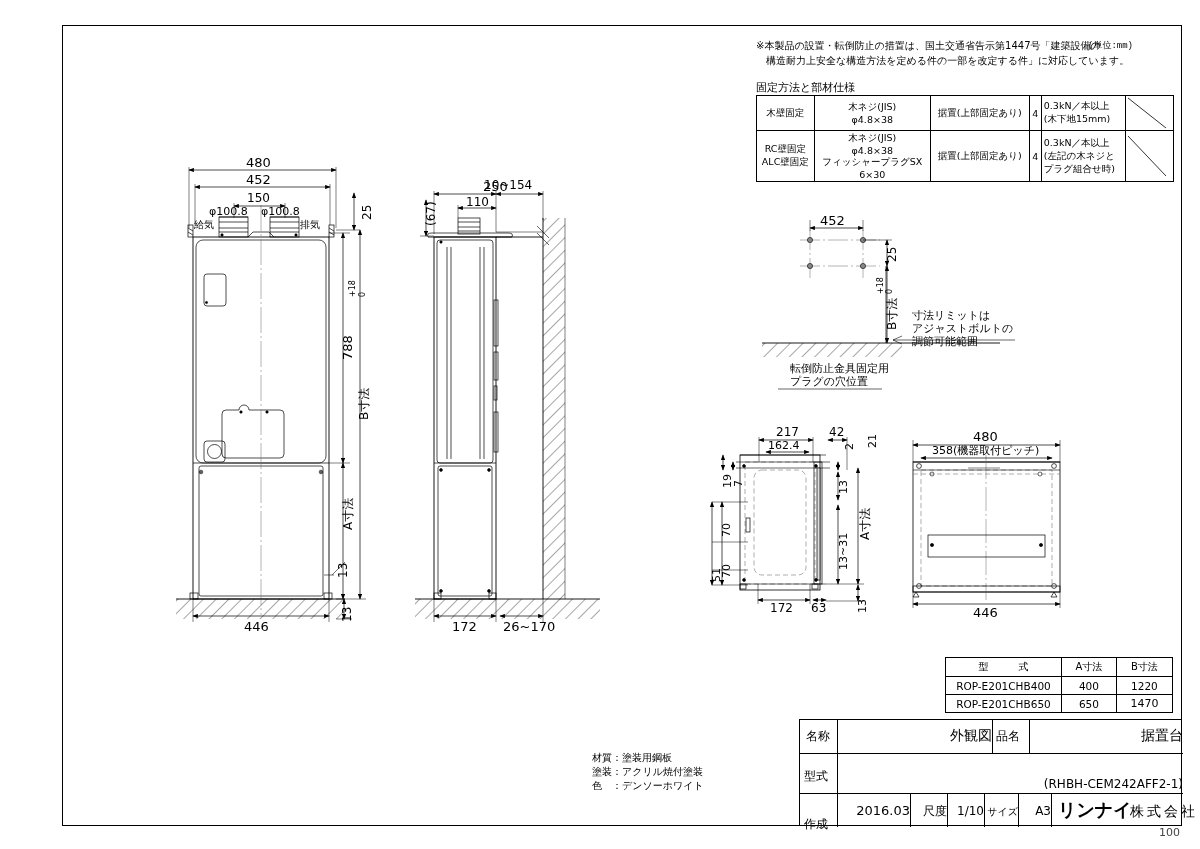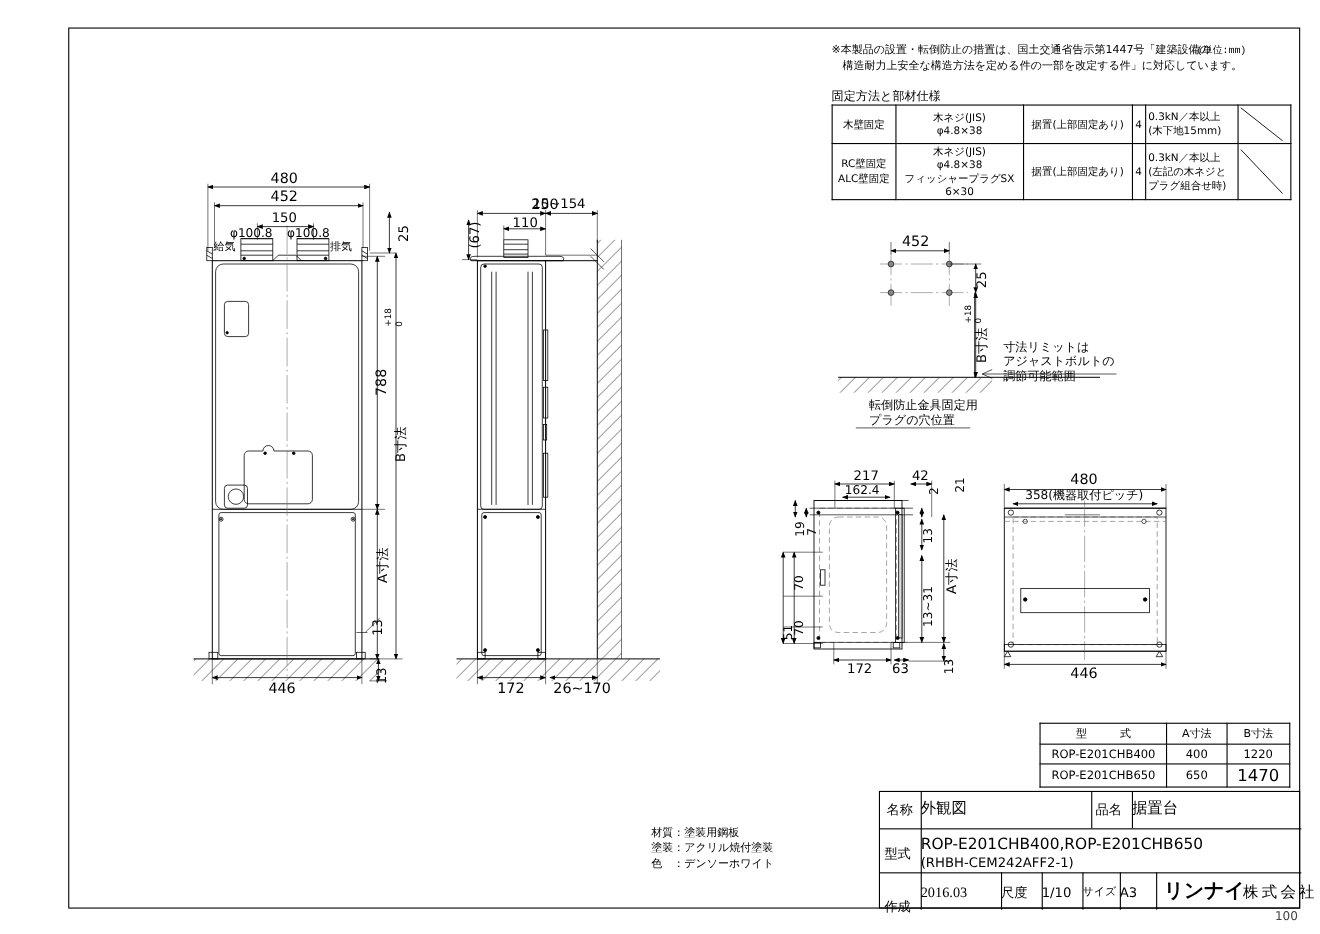--- a/index.html
+++ b/index.html
@@ -14,21 +14,21 @@
   .txt{position:absolute;white-space:pre;line-height:1.22;}
   .jp{font-family:"DejaVu Sans","Liberation Sans",sans-serif;}
   .t8{font-size:8px;}
   .t9{font-size:9px;}
   .t10{font-size:10px;}
   .t11{font-size:11px;}
   .t12{font-size:12px;}
   .t13{font-size:13px;}
   .t14{font-size:14px;}
   .t18{font-size:18px;}
-  .ctr{text-align:left;}
+  .ctr{text-align:right;}
   .rot{transform-origin:0 0;transform:rotate(-90deg);}
   .boxb{position:absolute;border:1.3px solid #000;box-sizing:border-box;}
   table.grid{position:absolute;border-collapse:collapse;}
   table.grid td,table.grid th{border:1px solid #000;padding:1px 2px;
       font-size:9.5px;text-align:center;vertical-align:middle;font-weight:normal;}
   svg{position:absolute;left:0;top:0;overflow:visible;}
   .svgroot{position:absolute;left:0;top:0;width:1200px;height:849px;pointer-events:none;}
 </style>
 </head>
 <body>
@@ -411,21 +411,21 @@
       <th style="width:55px;font-size:10px;">B寸法</th>
     </tr>
     <tr>
       <td style="height:15px;font-size:10.5px;">ROP-E201CHB400</td>
       <td style="font-size:10.5px;">400</td>
       <td style="font-size:10.5px;">1220</td>
     </tr>
     <tr>
       <td style="height:15px;font-size:10.5px;">ROP-E201CHB650</td>
       <td style="font-size:10.5px;">650</td>
-      <td style="font-size:15px;margin-top:24px;">1470</td>
+      <td style="font-size:11px;margin-top:24px;">1470</td>
     </tr>
   </tbody>
     </table>
 
   <div class="txt jp t10" style="left:592px;top:752px;">材質：塗装用鋼板</div>
   <div class="txt jp t10" style="left:592px;top:766px;">塗装：アクリル焼付塗装</div>
   <div class="txt jp t10" style="left:592px;top:780px;">色　：デンソーホワイト</div>
 
   <div class="boxb" style="left:799px;top:719px;width:383px;height:107px;">
 
@@ -440,25 +440,24 @@
     <div class="ln v" style="left:184px;top:73px;height:34px;"></div>
     <div class="ln v" style="left:218px;top:73px;height:34px;"></div>
     <div class="ln v" style="left:251px;top:73px;height:34px;"></div>
 
     <div class="txt jp t12" style="left:6px;top:9px;">名称</div>
     <div class="txt jp t14 ctr" style="left:37px;top:7px;width:155px;">外観図</div>
     <div class="txt jp t12" style="left:196px;top:9px;">品名</div>
     <div class="txt jp t14 ctr" style="left:229px;top:7px;width:154px;">据置台</div>
 
     <div class="txt jp t12" style="left:4px;top:49px;">型式</div>
-    <div class="txt t14 ctr" style="left:37px;top:40px;width:346px;">ROP-E201CHB400,ROP-E201CHB650</div>
     <div class="txt t12 ctr" style="left:37px;top:57px;width:346px;">(RHBH-CEM242AFF2-1)</div>
 
     <div class="txt jp t12" style="left:4px;top:97px;text-align:right;">作成</div>
-    <div class="txt t13 ctr" style="left:37px;top:83px;width:73px;font-family:Liberation Serif, serif;">2016.03</div>
+    <div class="txt t13 ctr" style="left:37px;top:83px;width:73px;">2016.03</div>
     <div class="txt jp t12 ctr" style="left:110px;top:84px;width:37px;">尺度</div>
     <div class="txt t12 ctr" style="left:147px;top:84px;width:37px;">1/10</div>
     <div class="txt jp t10 ctr" style="left:184px;top:86px;width:34px;">サイズ</div>
     <div class="txt t12 ctr" style="left:218px;top:84px;width:33px;">A3</div>
     <div class="txt jp t18" style="left:258px;top:79px;font-weight:bold;letter-spacing:0px;">リンナイ</div>
     <div class="txt jp t14" style="left:330px;top:83px;letter-spacing:3px;">株式会社</div>
   </div>
 
   <div class="txt t11" style="left:1159px;top:826px;color:#444;">100</div>
 

